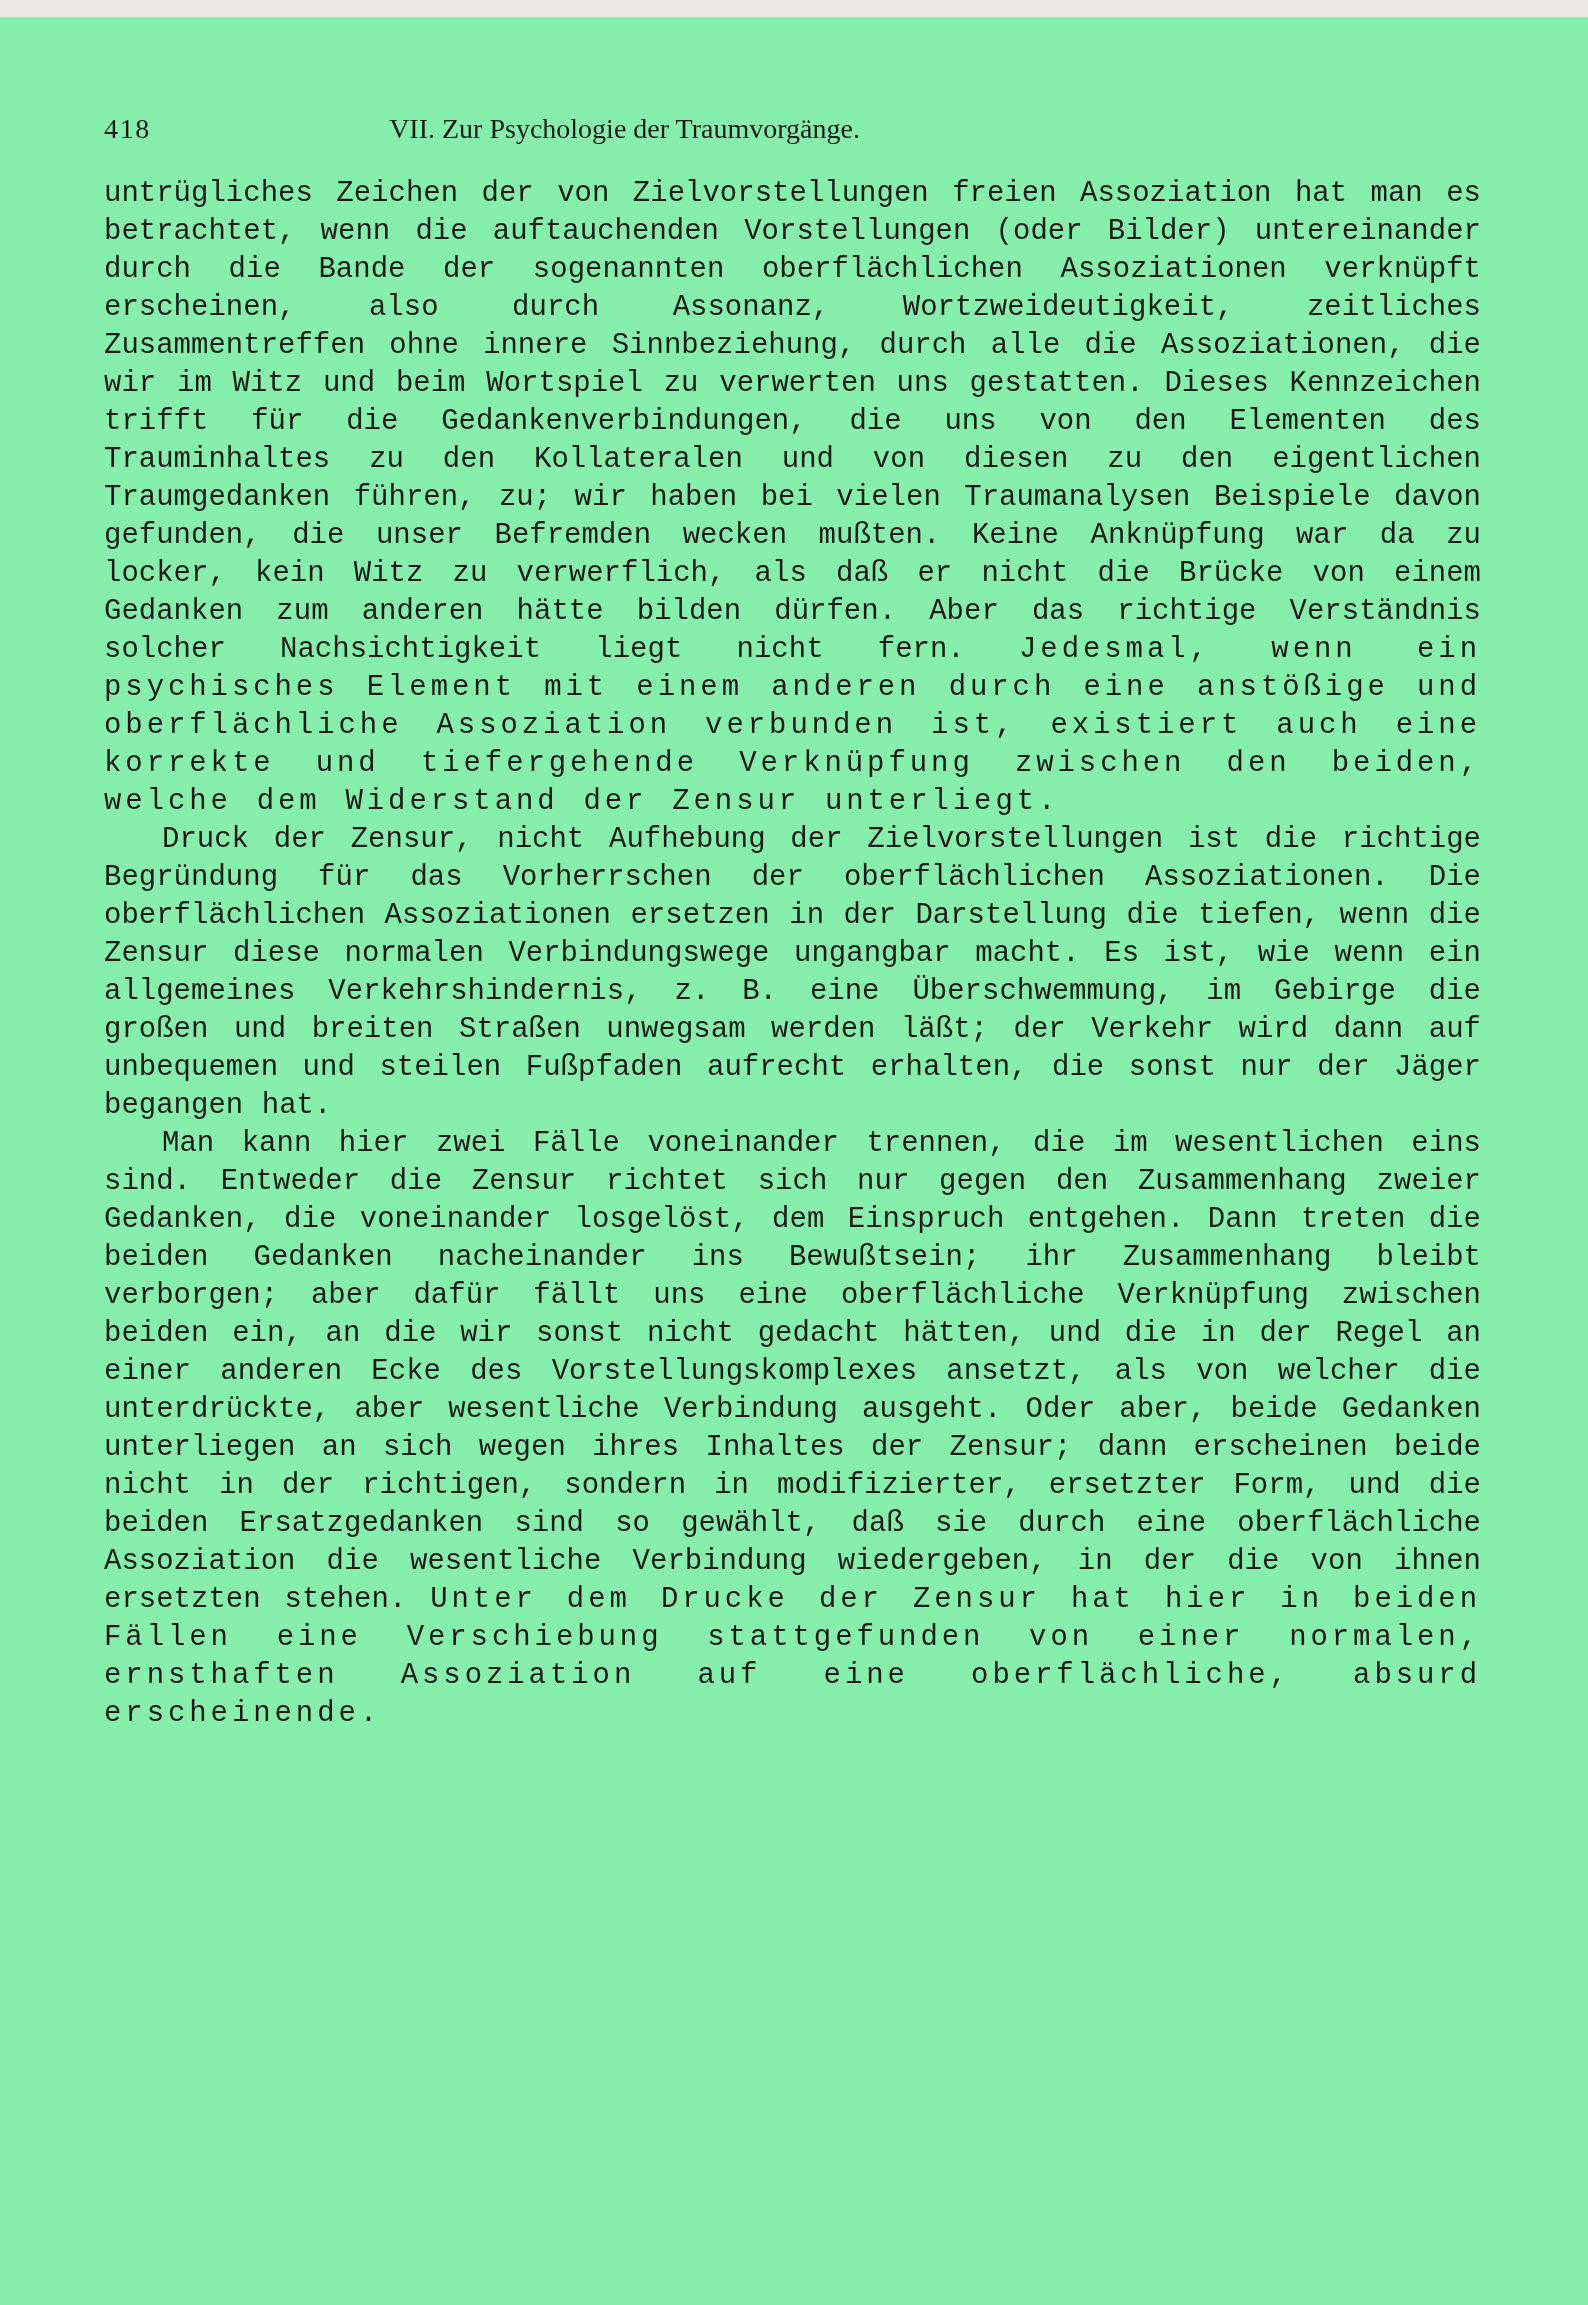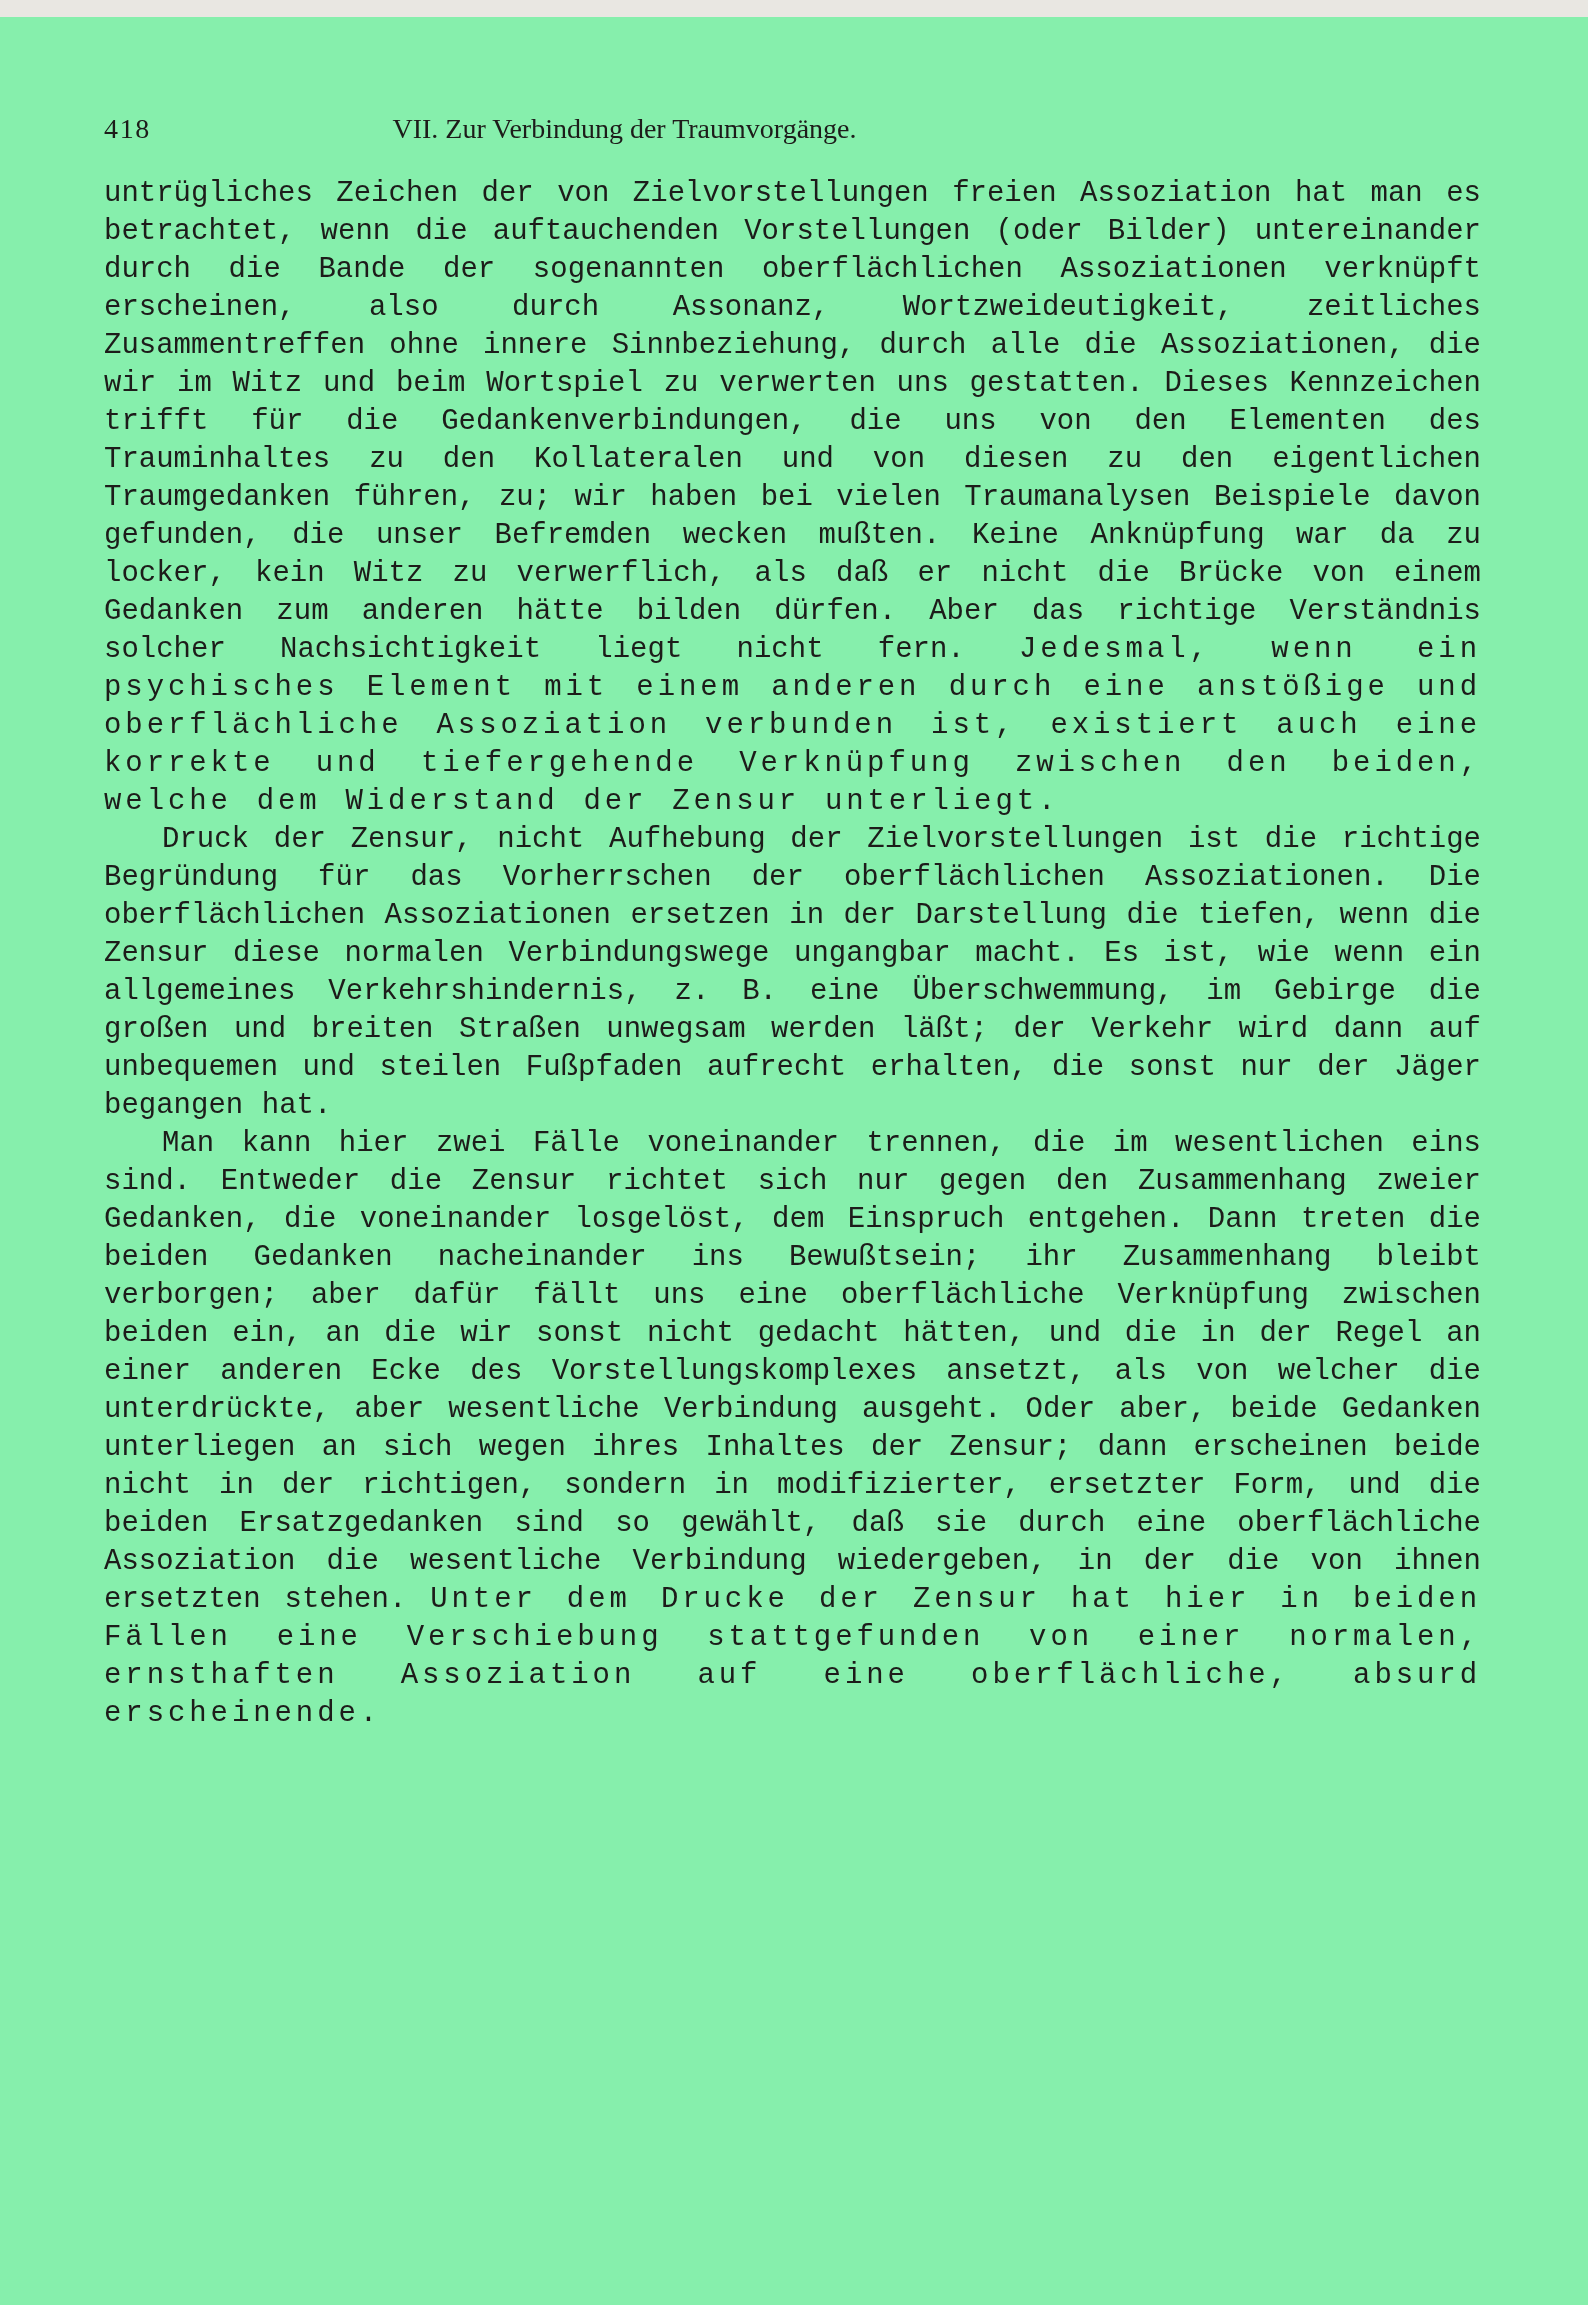--- a/index.html
+++ b/index.html
@@ -54,21 +54,21 @@
     letter-spacing: 0.135em;
     word-spacing: 0.12em;
   }
 </style>
 </head>
 <body>
 
 <div class="scan-page">
   <div class="page-header">
     <span class="page-number">418</span>
-    <span class="running-title">VII. Zur Verbindung der Traumvorgänge.</span>
+    <span class="running-title">VII. Zur Psychologie der Traumvorgänge.</span>
   </div>
   <div class="body-text">
       <p><span>untrügliches Zeichen der von Zielvorstellungen freien Assoziation hat man es betrachtet, wenn die auftauchenden Vorstellungen (oder Bilder) untereinander durch die Bande der sogenannten oberflächlichen Assoziationen verknüpft erscheinen, also durch Assonanz, Wortzweideutigkeit, zeitliches Zusammentreffen ohne innere Sinnbeziehung, durch alle die Assoziationen, die wir im Witz und beim Wortspiel zu verwerten uns gestatten. Dieses Kennzeichen trifft für die Gedankenverbindungen, die uns von den Elementen des Trauminhaltes zu den Kollateralen und von diesen zu den eigentlichen Traumgedanken führen, zu; wir haben bei vielen Traumanalysen Beispiele davon gefunden, die unser Befremden wecken mußten. Keine Anknüpfung war da zu locker, kein Witz zu verwerflich, als daß er nicht die Brücke von einem Gedanken zum anderen hätte bilden dürfen. Aber das richtige Verständnis solcher Nachsichtigkeit liegt nicht fern. </span><span class="spaced">Jedesmal, wenn ein psychisches Element mit einem anderen durch eine anstößige und oberflächliche Assoziation verbunden ist, existiert auch eine korrekte und tiefergehende Verknüpfung zwischen den beiden, welche dem Widerstand der Zensur unterliegt.</span></p>
       <p class="indent"><span>Druck der Zensur, nicht Aufhebung der Zielvorstellungen ist die richtige Begründung für das Vorherrschen der oberflächlichen Assoziationen. Die oberflächlichen Assoziationen ersetzen in der Darstellung die tiefen, wenn die Zensur diese normalen Verbindungswege ungangbar macht. Es ist, wie wenn ein allgemeines Verkehrshindernis, z. B. eine Überschwemmung, im Gebirge die großen und breiten Straßen unwegsam werden läßt; der Verkehr wird dann auf unbequemen und steilen Fußpfaden aufrecht erhalten, die sonst nur der Jäger begangen hat.</span></p>
       <p class="indent"><span>Man kann hier zwei Fälle voneinander trennen, die im wesentlichen eins sind. Entweder die Zensur richtet sich nur gegen den Zusammenhang zweier Gedanken, die voneinander losgelöst, dem Einspruch entgehen. Dann treten die beiden Gedanken nacheinander ins Bewußtsein; ihr Zusammenhang bleibt verborgen; aber dafür fällt uns eine oberflächliche Verknüpfung zwischen beiden ein, an die wir sonst nicht gedacht hätten, und die in der Regel an einer anderen Ecke des Vorstellungskomplexes ansetzt, als von welcher die unterdrückte, aber wesentliche Verbindung ausgeht. Oder aber, beide Gedanken unterliegen an sich wegen ihres Inhaltes der Zensur; dann erscheinen beide nicht in der richtigen, sondern in modifizierter, ersetzter Form, und die beiden Ersatzgedanken sind so gewählt, daß sie durch eine oberflächliche Assoziation die wesentliche Verbindung wiedergeben, in der die von ihnen ersetzten stehen. </span><span class="spaced">Unter dem Drucke der Zensur hat hier in beiden Fällen eine Verschiebung stattgefunden von einer normalen, ernsthaften Assoziation auf eine oberflächliche, absurd erscheinende.</span></p>
     </div>
 </div>
 
 
 </body></html>

